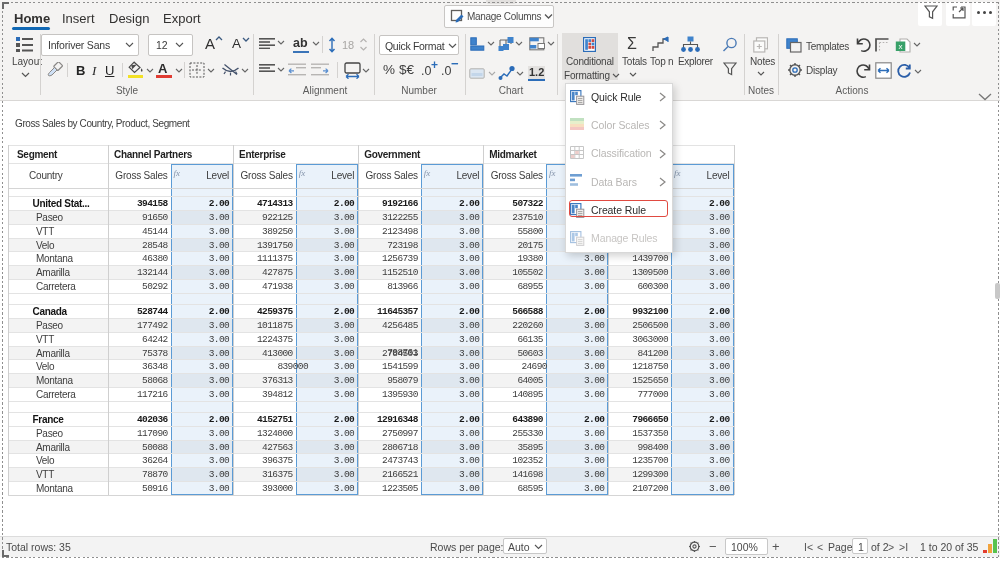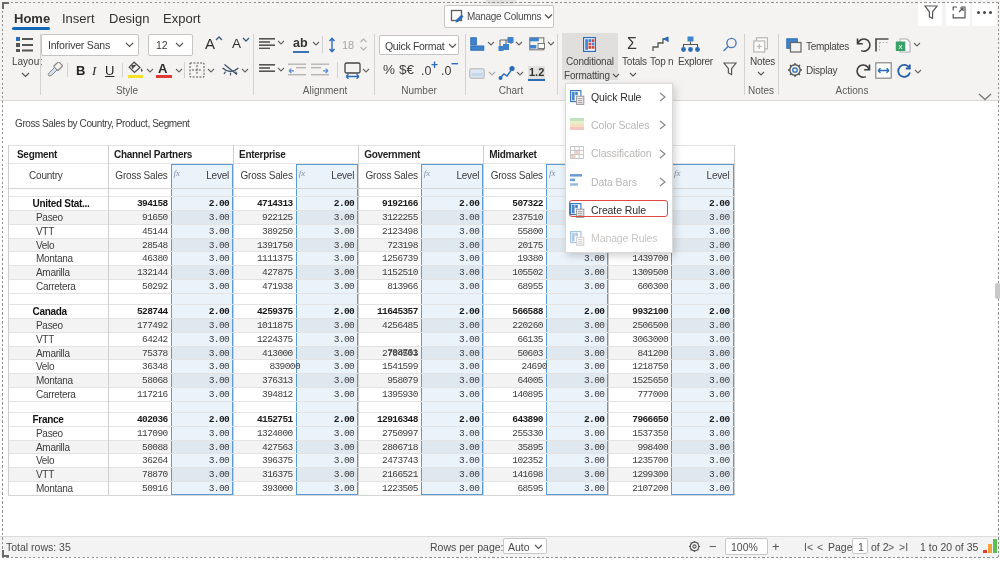--- a/index.html
+++ b/index.html
@@ -512,21 +512,21 @@
 <div class="abs num" style="left:314.2px;top:347.7px;width:40px;">3.00</div>
 <div class="abs num" style="left:357.8px;top:347.7px;width:60px;">2784503</div>
 <div class="abs num" style="left:439.3px;top:347.7px;width:40px;">3.00</div>
 <div class="abs num" style="left:482.9px;top:347.7px;width:60px;">50603</div>
 <div class="abs num" style="left:564.4px;top:347.7px;width:40px;">3.00</div>
 <div class="abs num" style="left:608.0px;top:347.7px;width:60px;">841200</div>
 <div class="abs num" style="left:689.5px;top:347.7px;width:40px;">3.00</div>
 <div class="abs" style="left:36px;top:361.45px;font-size:10px;letter-spacing:-0.3px;font-weight:normal;color:#3d3d3d;white-space:nowrap;">Velo</div>
 <div class="abs num" style="left:107.6px;top:361.45px;width:60px;">36348</div>
 <div class="abs num" style="left:189.1px;top:361.45px;width:40px;">3.00</div>
-<div class="abs num" style="left:240px;top:361.45px;width:60px;padding-left:17px;">839000</div>
+<div class="abs num" style="left:248px;top:361.45px;width:60px;padding-left:17px;">839000</div>
 <div class="abs num" style="left:314.2px;top:361.45px;width:40px;">3.00</div>
 <div class="abs num" style="left:357.8px;top:361.45px;width:60px;">1541599</div>
 <div class="abs num" style="left:439.3px;top:361.45px;width:40px;">3.00</div>
 <div class="abs num" style="left:482.9px;top:361.45px;width:64px;">24690</div>
 <div class="abs num" style="left:564.4px;top:361.45px;width:40px;">3.00</div>
 <div class="abs num" style="left:608.0px;top:361.45px;width:60px;">1218750</div>
 <div class="abs num" style="left:689.5px;top:361.45px;width:40px;">3.00</div>
 <div class="abs" style="left:36px;top:375.2px;font-size:10px;letter-spacing:-0.3px;font-weight:normal;color:#3d3d3d;white-space:nowrap;">Montana</div>
 <div class="abs num" style="left:107.6px;top:375.2px;width:60px;">58068</div>
 <div class="abs num" style="left:189.1px;top:375.2px;width:40px;">3.00</div>

